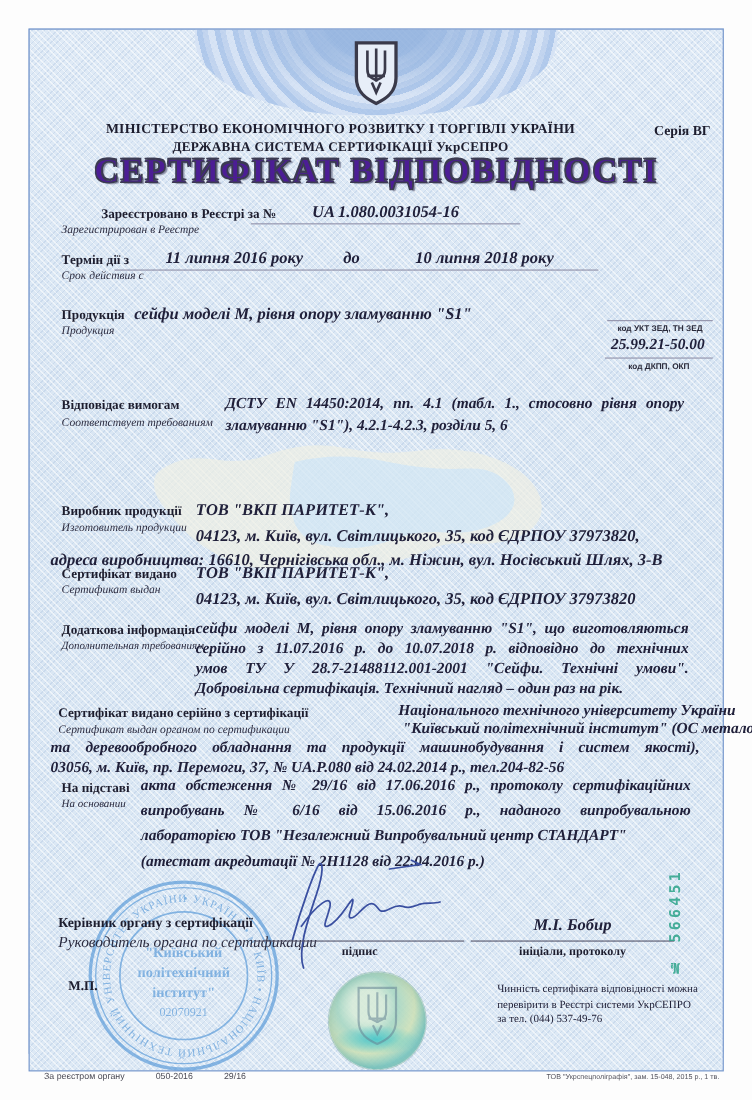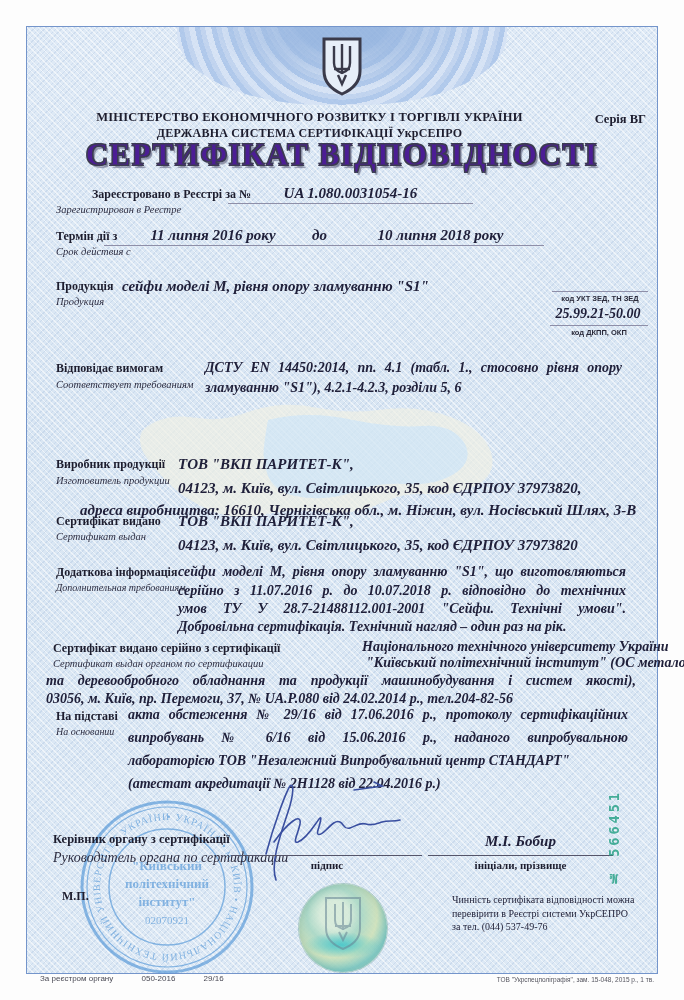--- a/index.html
+++ b/index.html
@@ -135,21 +135,21 @@
 
   <svg class="map-wm" viewBox="0 0 450 150">
     <path d="M55 40 q20 -18 55 -12 q25 4 50 -6 q35 -12 70 -4 q30 6 60 2 q40 -6 75 8 q30 12 38 34 q6 20 -12 32 q-20 12 -50 10 q-25 -2 -45 8 q-30 14 -62 10 q-28 -4 -55 2 q-35 8 -62 -6 q-25 -12 -40 -28 q-16 -18 -22 -28 q-6 -14 0 -22z" fill="#eef0e4" opacity="0.9"></path>
     <path d="M180 30 q40 -10 85 0 q40 8 70 6 q30 -2 42 18 q8 16 -8 28 q-20 14 -52 12 q-28 -2 -52 8 q-28 10 -58 4 q-20 -4 -27 -20 q-6 -16 -4 -30 q2 -16 4 -26z" fill="#d3e8f6" opacity="0.9"></path>
   </svg>
 
   <div class="abs lbl" style="left:56px;top:458px;">Виробник продукції</div>
   <div class="abs lbl-ru" style="left:56px;top:475px;">Изготовитель продукции</div>
   <div class="abs val" style="left:178px;top:455px;font-size:15px;">ТОВ "ВКП ПАРИТЕТ-К",</div>
   <div class="abs val" style="left:178px;top:479px;font-size:15px;">04123, м. Київ, вул. Світлицького, 35, код ЄДРПОУ 37973820,</div>
-  <div class="abs val" style="left:46px;top:501px;font-size:15px;margin-left:34px;">адреса виробництва: 16610, Чернігівська обл., м. Ніжин, вул. Носівський Шлях, 3-В</div>
+  <div class="abs val" style="left:46px;top:501px;font-size:15px;">адреса виробництва: 16610, Чернігівська обл., м. Ніжин, вул. Носівський Шлях, 3-В</div>
 
   <div class="abs lbl" style="left:56px;top:515px;">Сертифікат видано</div>
   <div class="abs lbl-ru" style="left:56px;top:531px;">Сертификат выдан</div>
   <div class="abs val" style="left:178px;top:512px;font-size:15px;">ТОВ "ВКП ПАРИТЕТ-К",</div>
   <div class="abs val" style="left:178px;top:536px;font-size:15px;">04123, м. Київ, вул. Світлицького, 35, код ЄДРПОУ 37973820</div>
 
   <div class="abs lbl" style="left:56px;top:566px;">Додаткова інформація</div>
   <div class="abs lbl-ru" style="left:56px;top:582px;font-size:10px;">Дополнительная требованиям</div>
   <div class="abs val val-wrap just" style="left:178px;top:564px;right:58px;">сейфи моделі М, рівня опору зламуванню "S1", що виготовляються</div>
   <div class="abs val val-wrap just" style="left:178px;top:583px;right:58px;">серійно з 11.07.2016 р. до 10.07.2018 р. відповідно до технічних</div>
@@ -196,21 +196,21 @@
       <path d="M30 82 C38 52 50 20 54 14 C58 10 58 22 52 40 C44 64 34 92 40 108"></path>
       <path d="M38 70 C52 50 66 40 64 52 C62 62 56 72 62 70 C72 66 80 50 84 46 C86 44 84 52 82 58 C80 64 84 64 90 58 C96 52 100 48 104 50 C108 52 108 58 114 56 C120 54 124 50 130 52 C136 54 140 52 146 50 C152 48 158 50 164 48"></path>
       <path d="M118 18 L146 14 L138 10"></path>
     </g>
   </svg>
   <div class="uline" style="left:232px;top:855px;width:190px;background:#55556a;"></div>
   <div class="abs caption" style="left:232px;top:859px;width:190px;text-align:center;">підпис</div>
 
   <div class="abs val" style="left:428px;top:832px;width:185px;text-align:center;font-size:15px;">М.І. Бобир</div>
   <div class="uline" style="left:428px;top:855px;width:185px;background:#55556a;"></div>
-  <div class="abs caption" style="left:428px;top:859px;width:185px;text-align:center;">ініціали, прізвище</div>
+  <div class="abs caption" style="left:428px;top:859px;width:185px;text-align:center;">ініціали, протоколу</div>
 
   <div class="abs lbl" style="left:62px;top:890px;">М.П.</div>
 
   <div class="holo">
     <div class="swish"></div>
     <svg viewBox="0 0 40 58">
       <path d="M3 2 h34 v30 c0 12 -8 17 -17 21 c-9 -4 -17 -9 -17 -21 z" fill="none" stroke="#5a7a8a" stroke-width="2"></path>
       <g stroke="#5a7a8a" stroke-width="2" fill="none">
         <path d="M12 8 v16 c0 6 3 7 8 9 c5 -2 8 -3 8 -9 v-16"></path>
         <path d="M20 6 v28"></path>

